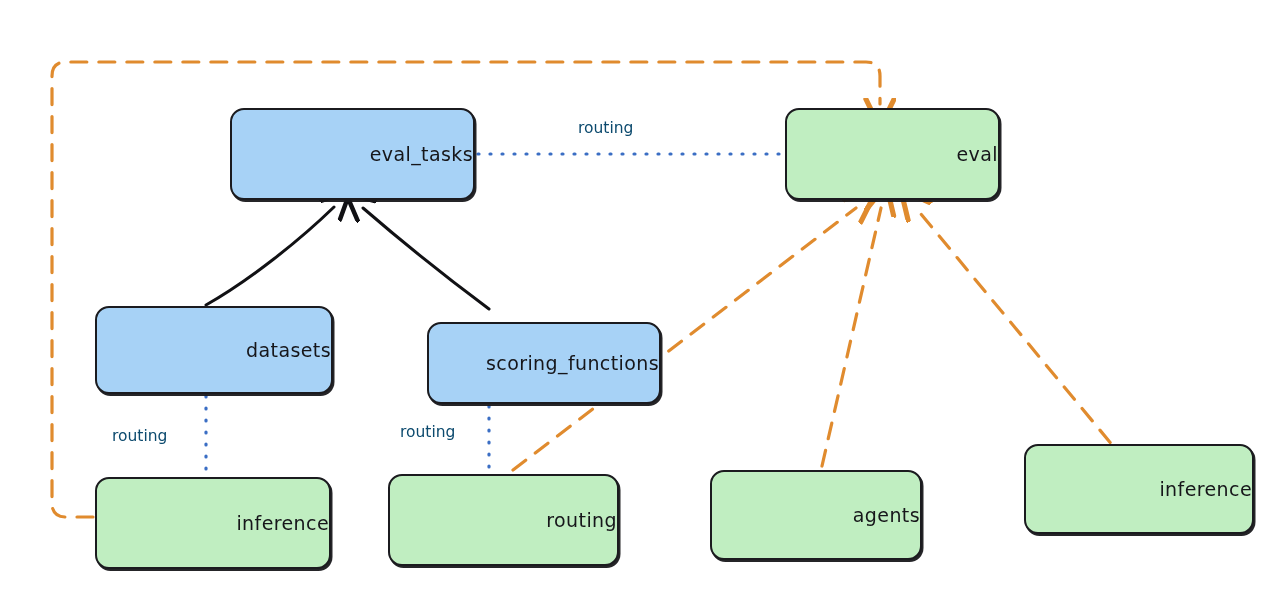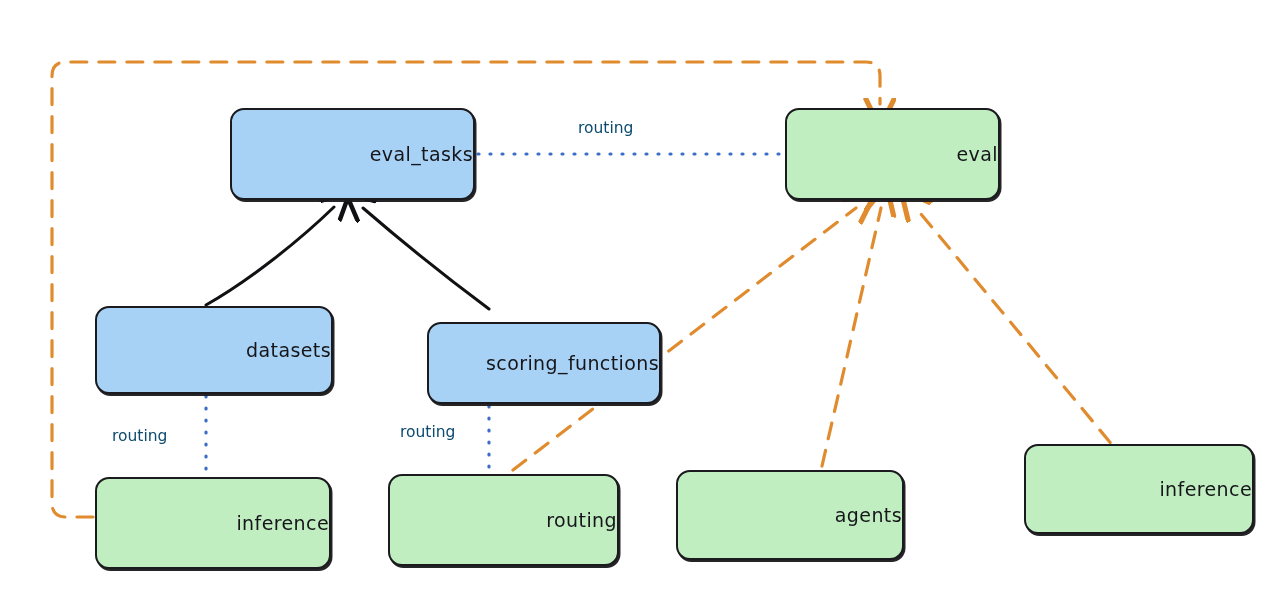--- a/index.html
+++ b/index.html
@@ -105,21 +105,21 @@
   </div>
 
   <div class="node green" style="left:95px; top:477px; width:236px; height:92px;">
     <span class="node-label">inference</span>
   </div>
 
   <div class="node green" style="left:388px; top:474px; width:231px; height:92px;">
     <span class="node-label">routing</span>
   </div>
 
-  <div class="node green" style="left:676px; top:470px; width:228px; height:90px;padding-left:16px;">
+  <div class="node green" style="left:710px; top:470px; width:212px; height:90px;padding-left:16px;">
     <span class="node-label">agents</span>
   </div>
 
   <div class="node green" style="left:1024px; top:444px; width:230px; height:90px;">
     <span class="node-label">inference</span>
   </div>
 
   <div class="edge-label" style="left:578px; top:119px;">routing</div>
 
   <div class="edge-label" style="left:112px; top:427px;">routing</div>

